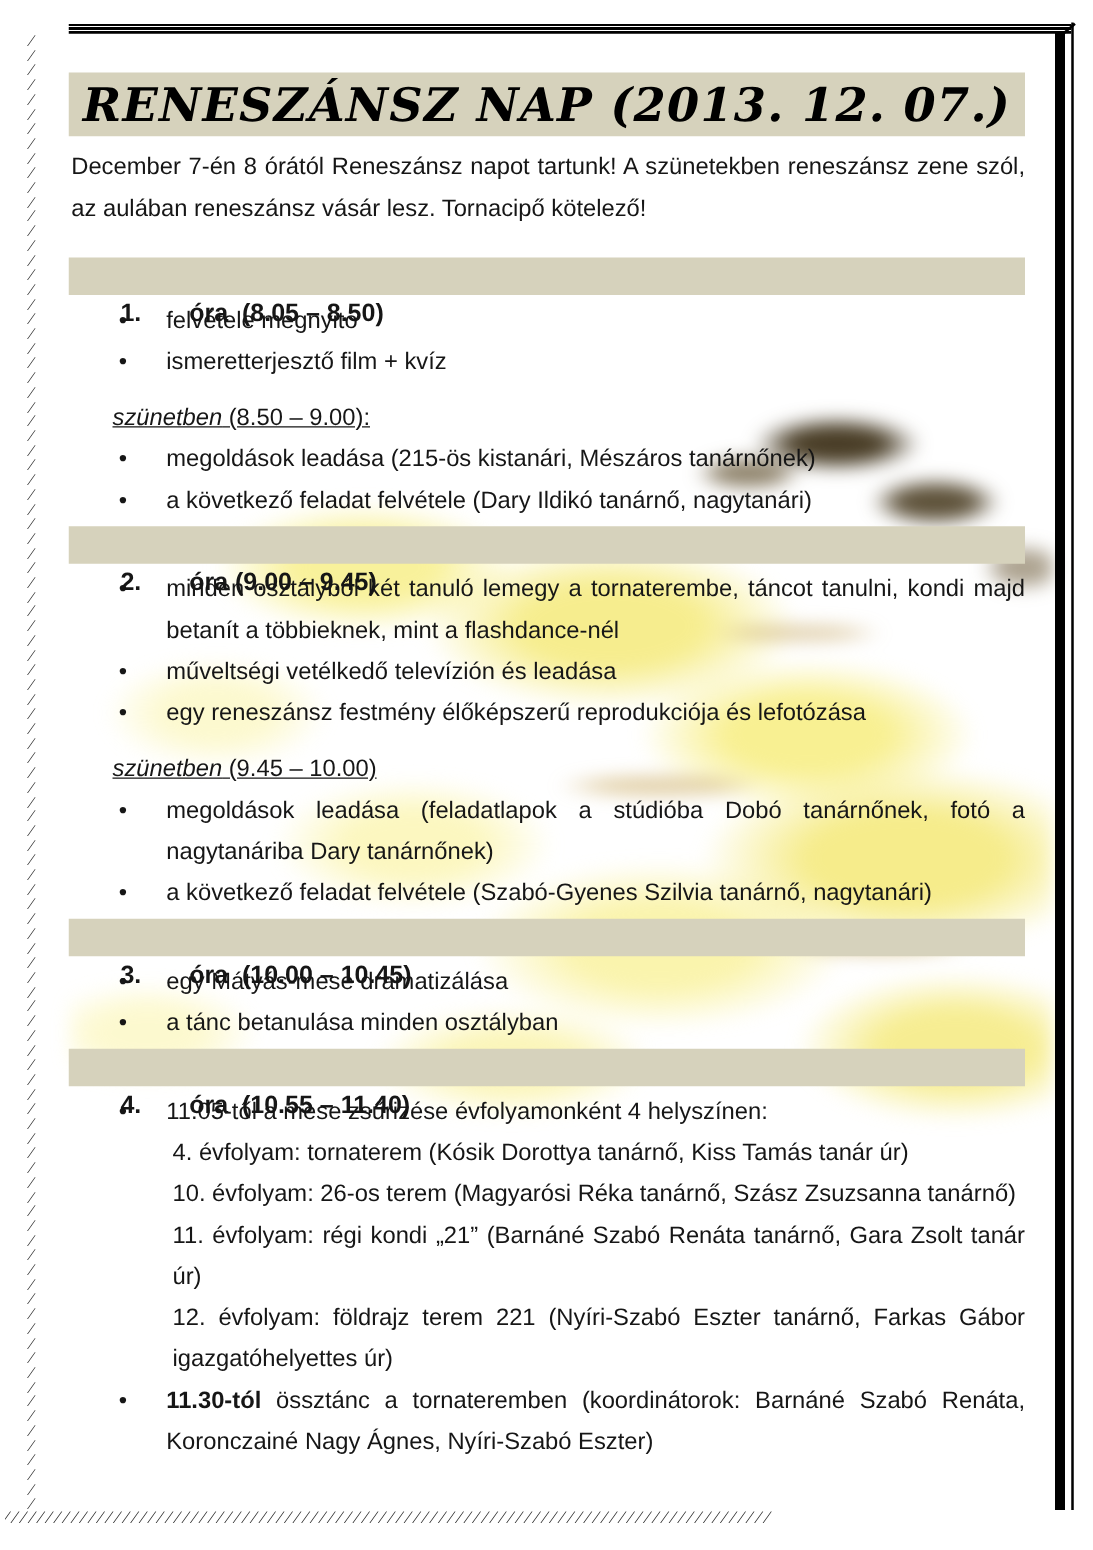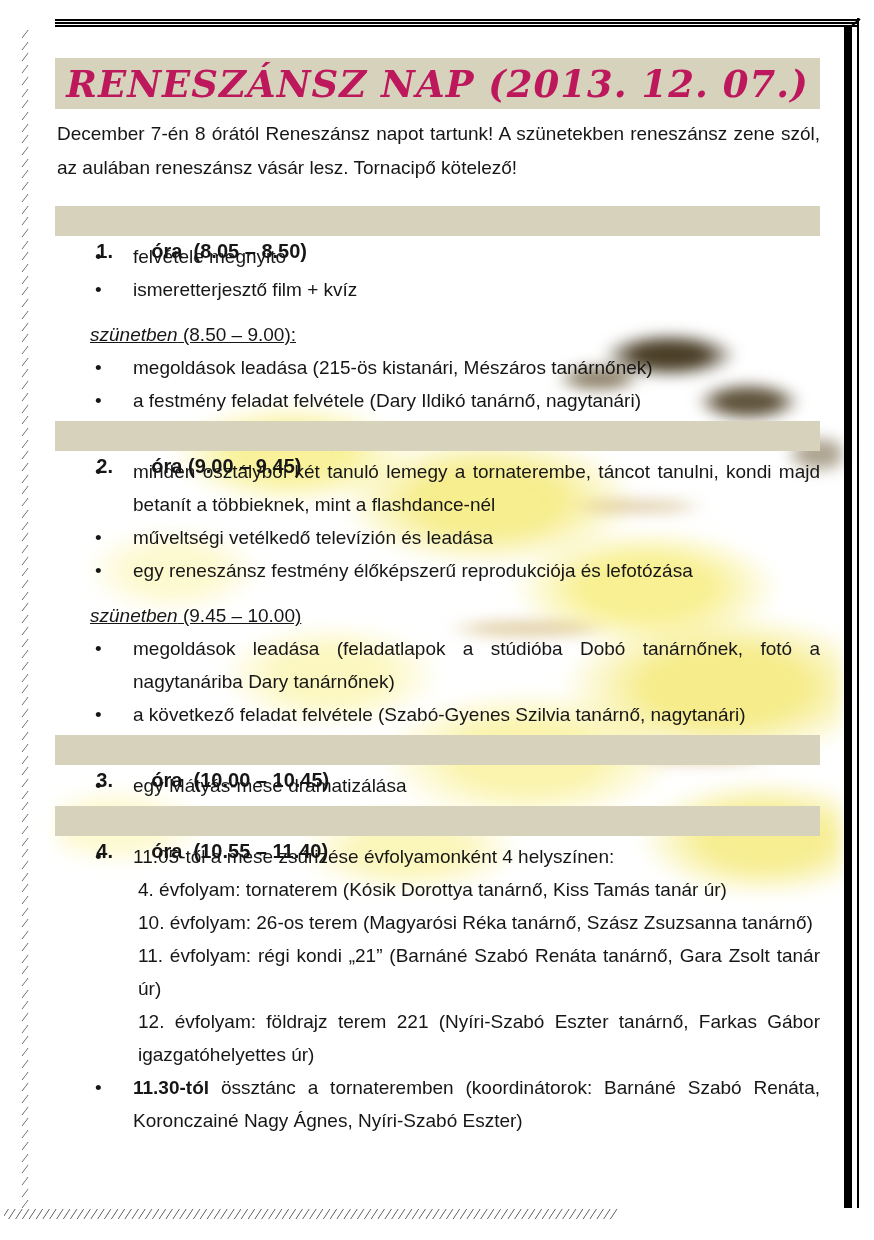--- a/index.html
+++ b/index.html
@@ -48,21 +48,21 @@
       radial-gradient(150px 60px at 45% 90%, rgba(248,238,130,.55) 0 35%, rgba(248,238,130,0) 75%),
       radial-gradient(120px 55px at 8% 86%, rgba(250,242,150,.45) 0 35%, rgba(250,242,150,0) 75%);
   }
   
   .title-bar{
     position:absolute;left:55px;top:58px;width:765px;height:51px;z-index:2;
     background:var(--band,#d6d2bc);display:flex;align-items:center;justify-content:center;
   }
   .title-bar h1{
     margin:0;font-family:"DejaVu Serif",serif;font-style:italic;font-weight:600;
-    font-size:37px;letter-spacing:1px;color:#be185d;white-space:nowrap;
+    font-size:37px;letter-spacing:1px;color:#000000;white-space:nowrap;
   }
   .intro{
     position:absolute;left:57px;top:98px;width:763px;z-index:2;
     font-size:19px;line-height:34px;text-align:justify;
   }
   .content{position:absolute;left:55px;top:202px;width:765px;z-index:2;font-size:19px;line-height:33px;}
   .band{
     background:var(--band,#d6d2bc);height:30px;line-height:30px;margin:4px 0;
     font-weight:bold;font-size:20px;white-space:pre;padding-left:8px;
   }
@@ -200,38 +200,39 @@
 
     <div class="band">
       <span class="snum">1.</span><span>óra  (8.05 – 8.50)</span>
     </div>
     <div class="bullet">felvétele megnyitó</div>
     <div class="bullet">ismeretterjesztő film + kvíz</div>
     <div class="brk">
       <span class="it">szünetben</span><span class="tm"> (8.50 – 9.00):</span>
     </div>
     <div class="bullet">megoldások leadása (215-ös kistanári, Mészáros tanárnőnek)</div>
-    <div class="bullet">a festmény feladat felvétele (Dary Ildikó tanárnő, nagytanári)</div>
+    <div class="bullet">a következő feladat felvétele (Dary Ildikó tanárnő, nagytanári)</div>
 
     <div class="band">
       <span class="snum">2.</span><span>óra (9.00 – 9.45)</span>
     </div>
     <div class="bullet">minden osztályból két tanuló lemegy a tornaterembe, táncot tanulni, kondi majd betanít a többieknek, mint a flashdance-nél</div>
     <div class="bullet">műveltségi vetélkedő televízión és leadása</div>
     <div class="bullet">egy reneszánsz festmény élőképszerű reprodukciója és lefotózása</div>
     <div class="brk">
       <span class="it">szünetben</span><span class="tm"> (9.45 – 10.00)</span>
     </div>
     <div class="bullet">megoldások leadása (feladatlapok a stúdióba Dobó tanárnőnek, fotó a nagytanáriba Dary tanárnőnek)</div>
     <div class="bullet">a következő feladat felvétele (Szabó-Gyenes Szilvia tanárnő, nagytanári)</div>
 
     <div class="band">
       <span class="snum">3.</span><span>óra  (10.00 – 10.45)</span>
     </div>
     <div class="bullet">egy Mátyás-mese dramatizálása</div>
+    <div class="bullet">a tánc betanulása minden osztályban</div>
 
     <div class="band">
       <span class="snum">4.</span><span>óra  (10.55 – 11.40)</span>
     </div>
     <div class="bullet">11.05-től a mese zsűrizése évfolyamonként 4 helyszínen:</div>
     <div class="sub">4. évfolyam: tornaterem (Kósik Dorottya tanárnő, Kiss Tamás tanár úr)</div>
     <div class="sub">10. évfolyam: 26-os terem (Magyarósi Réka tanárnő, Szász Zsuzsanna tanárnő)</div>
     <div class="sub">11. évfolyam: régi kondi „21” (Barnáné Szabó Renáta tanárnő, Gara Zsolt tanár úr)</div>
     <div class="sub">12. évfolyam: földrajz terem 221 (Nyíri-Szabó Eszter tanárnő, Farkas Gábor igazgatóhelyettes úr)</div>
     <div class="bullet">

